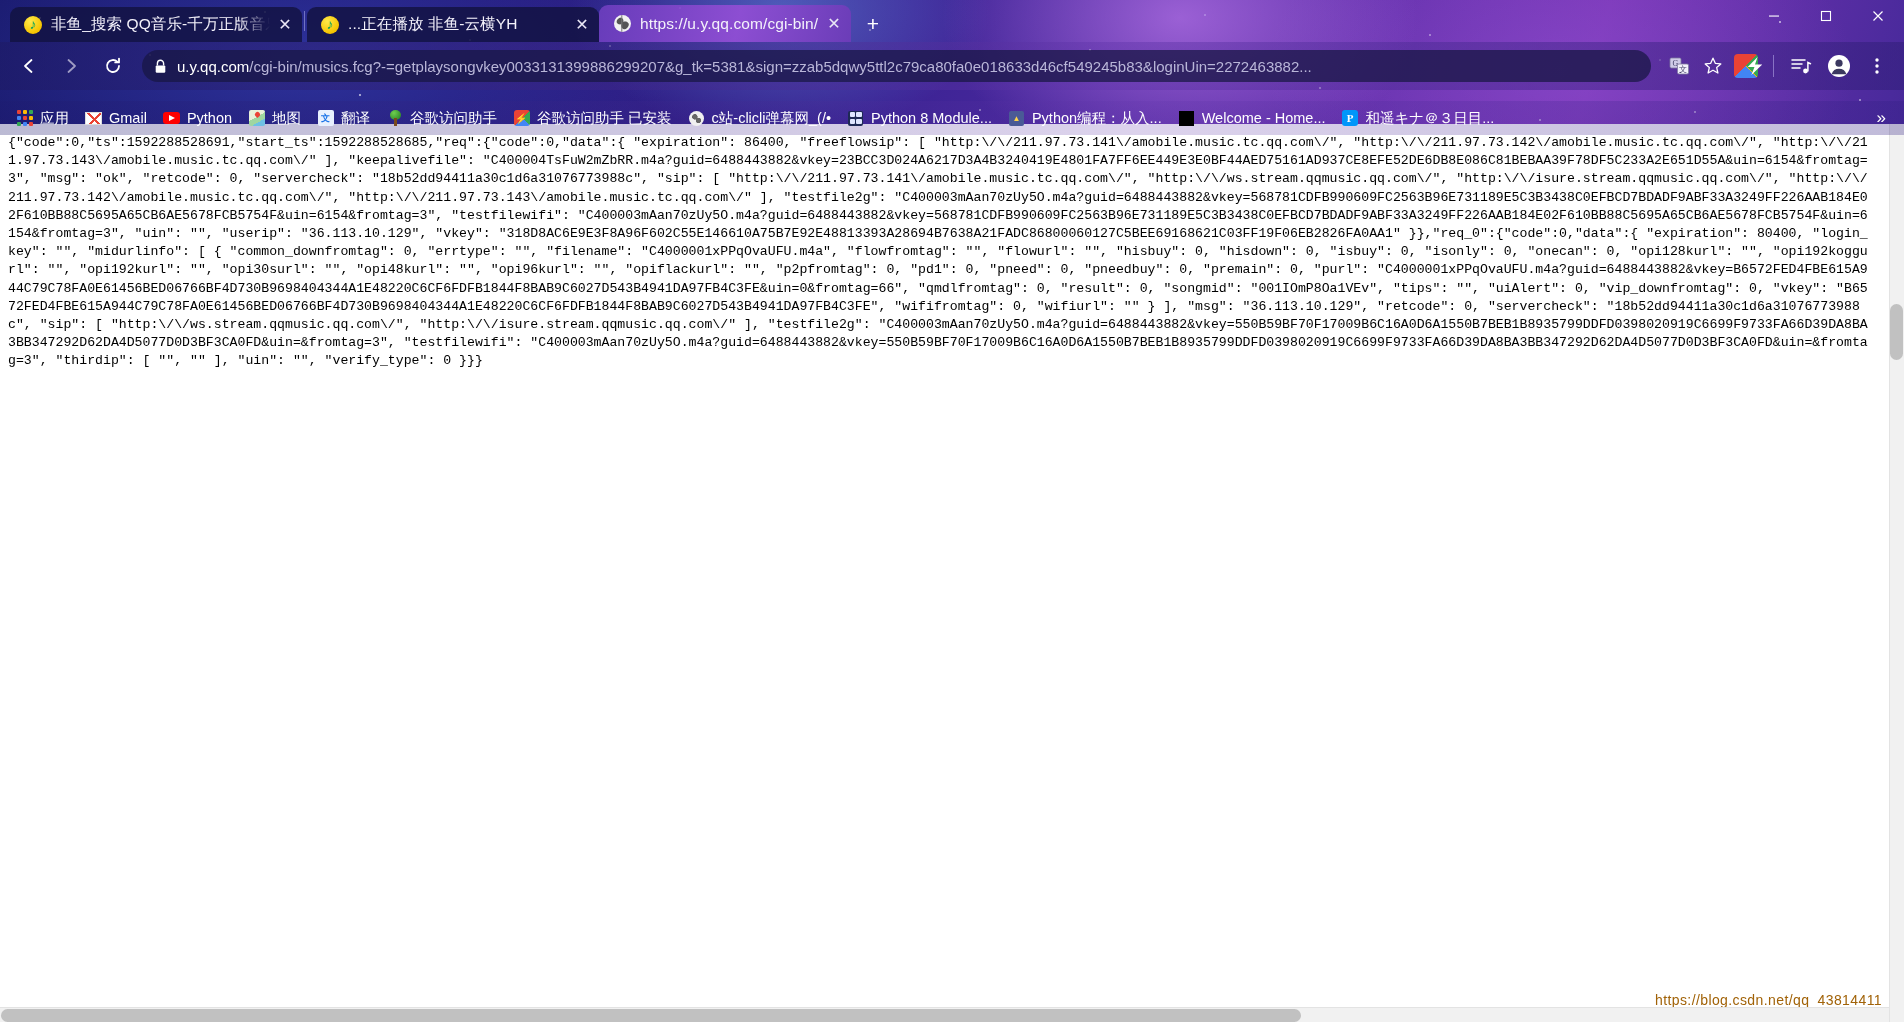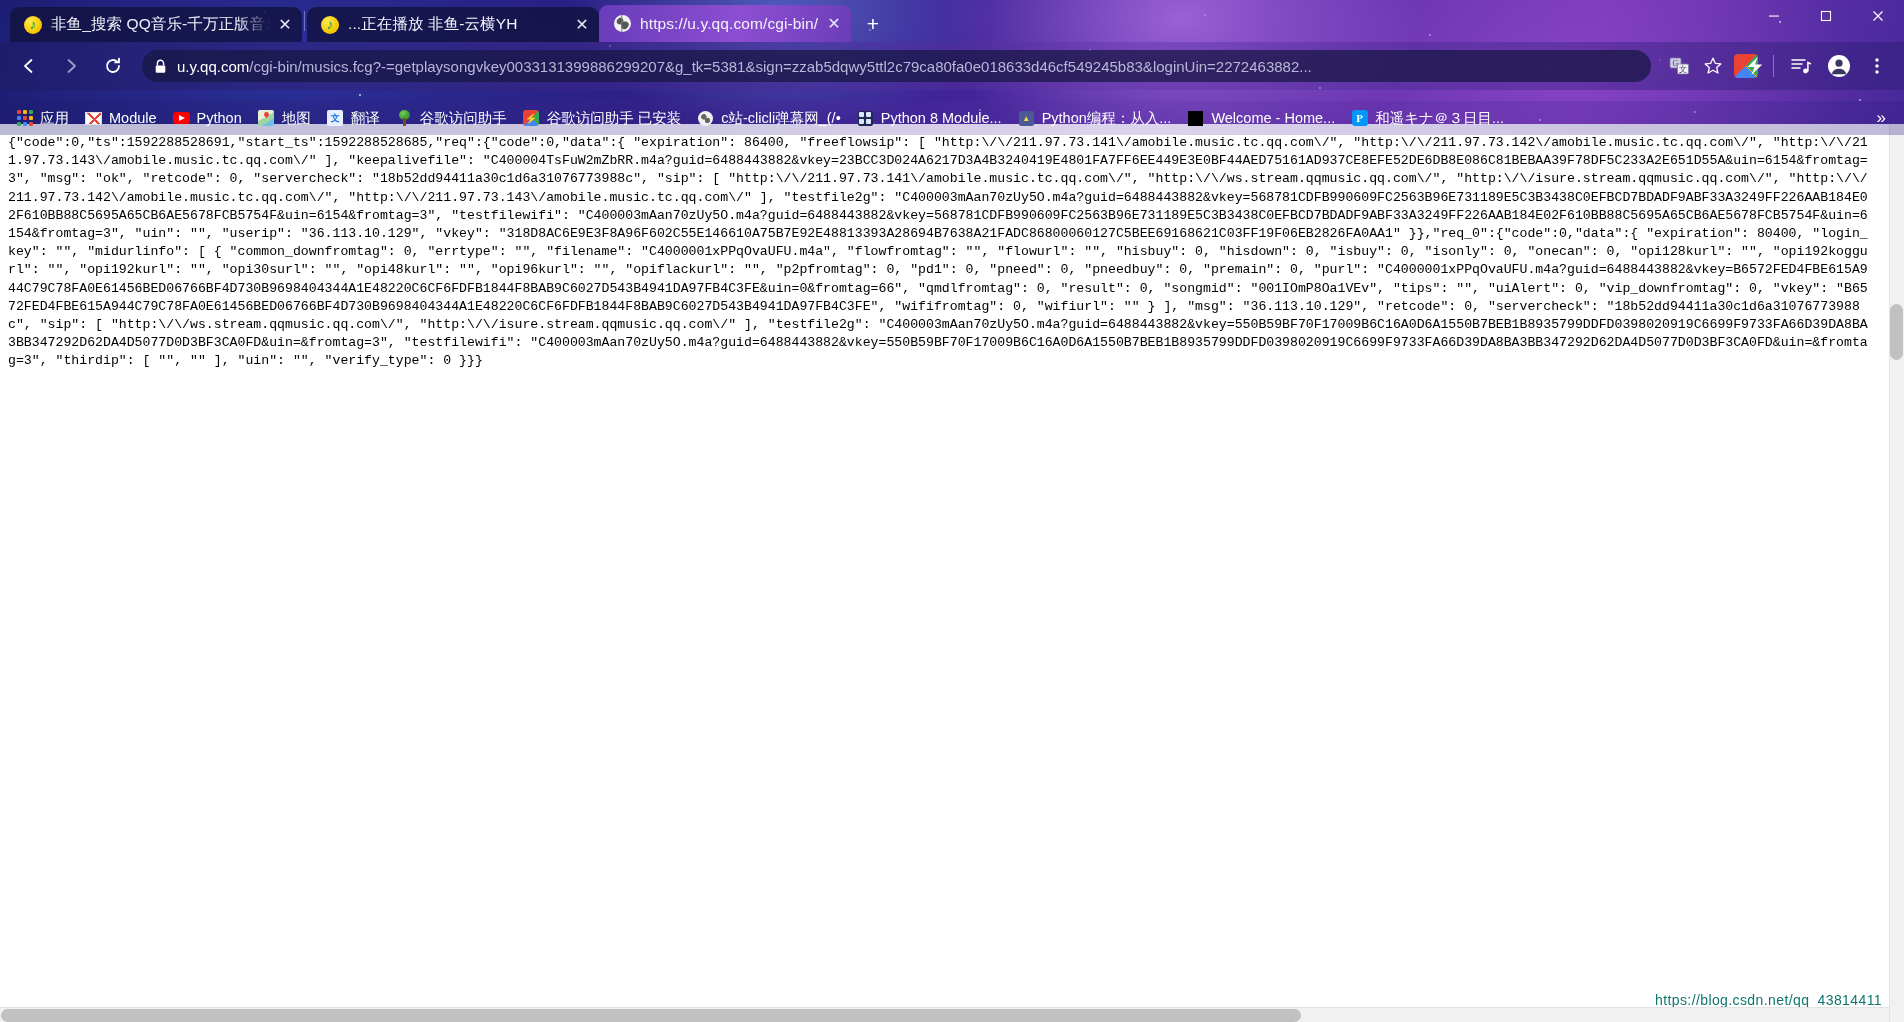--- a/index.html
+++ b/index.html
@@ -357,21 +357,21 @@
     font-size: 13.2px;
     line-height: 18.2px;
     color: #000;
     white-space: pre-wrap;
     word-break: break-all;
     overflow-wrap: anywhere;
     width: 1880px;
   }
   .watermark {
     position: absolute; right: 22px; bottom: 14px;
-    font-size: 14px; color: #0f766e;
+    font-size: 14px; color: #a16207;
     letter-spacing: 0.4px;
   }
   
   .vscroll {
     position: absolute; right: 0; top: 124px;
     width: 15px; height: 898px;
     background: #f1f1f1; border-left: 1px solid #e3e3e3;
   }
   .vthumb {
     position: absolute; right: 1px; top: 180px;
@@ -521,21 +521,21 @@
           <i style="background:#4285f4"></i>
           <i style="background:#ea4335"></i>
       </span>
     </span>
     <span class="bm-label">应用</span>
   </div>
   <div class="bm">
     <span class="bm-ico">
         <span class="ico-gmail"></span>
       </span>
-    <span class="bm-label">Module</span>
+    <span class="bm-label">Gmail</span>
   </div>
   <div class="bm">
     <span class="bm-ico">
         <span class="ico-yt"></span>
       </span>
     <span class="bm-label">Python</span>
   </div>
   <div class="bm">
     <span class="bm-ico">
         <span class="ico-maps"></span>

